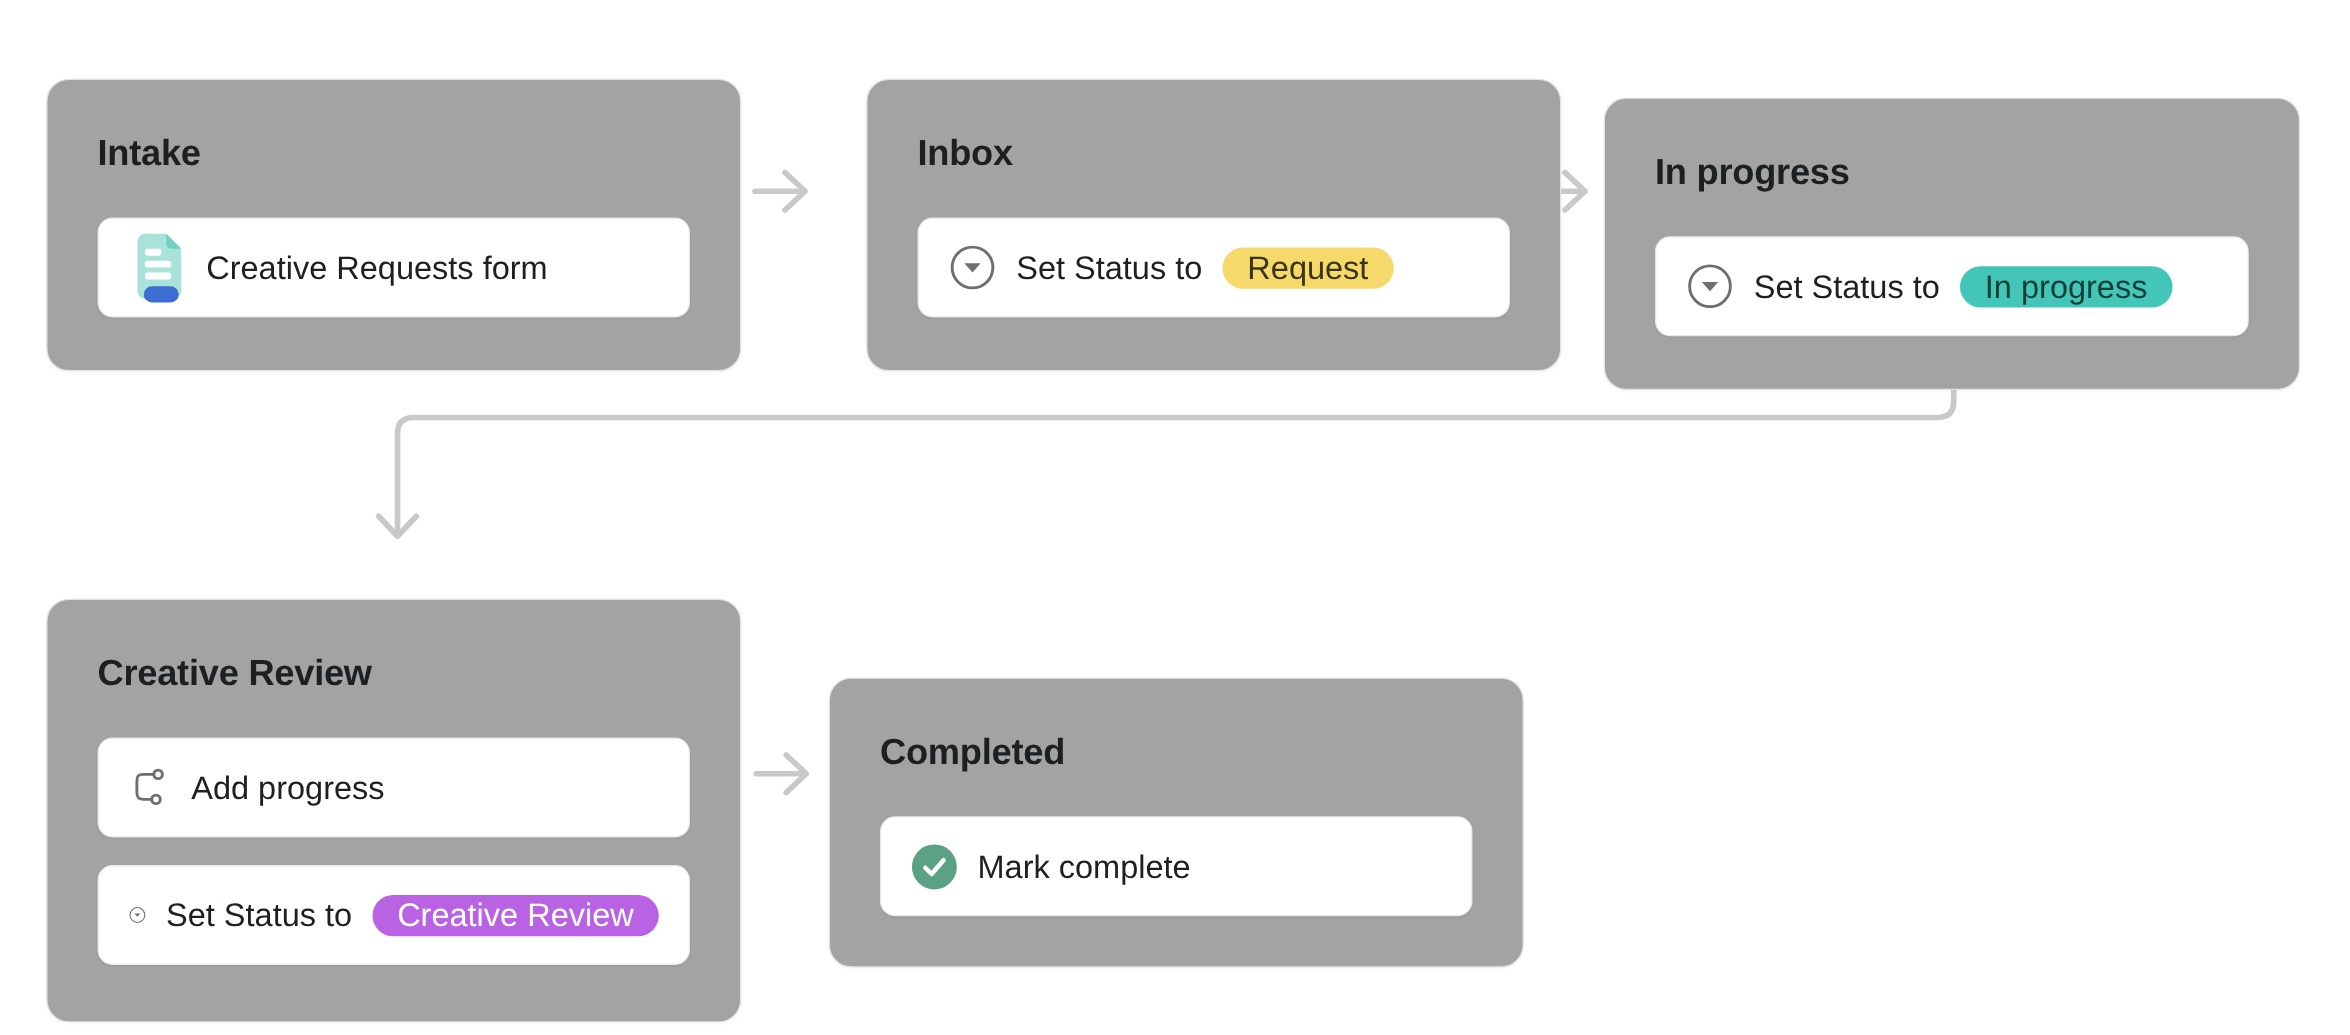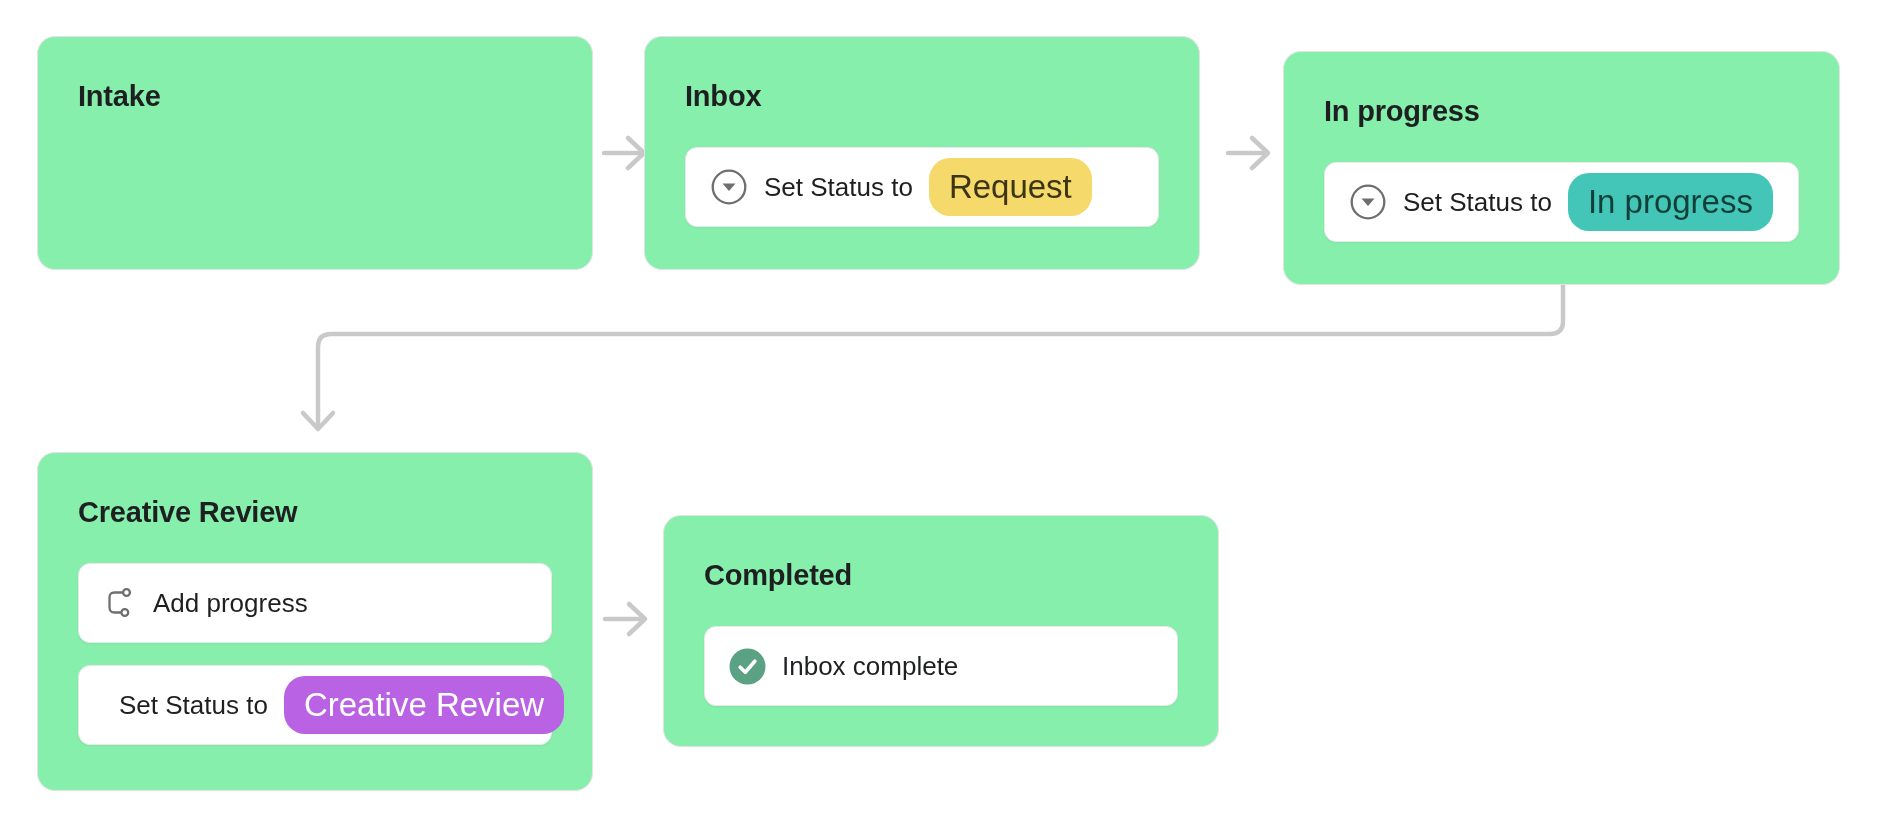--- a/index.html
+++ b/index.html
@@ -2,51 +2,52 @@
 <html style="--text: #1e1f21; --card_border: #e3e3e4; --item_border: #e9e9e9; --connector: #c9c9c9; --icon_stroke: #6d6e6f; --badge_request_bg: #f6d96b; --badge_request_fg: #3c3514; --badge_inprogress_bg: #43c6b7; --badge_inprogress_fg: #123f38; --badge_review_bg: #b963e4; --badge_review_fg: #ffffff; --check_circle: #5ba284; --form_doc: #a8e3d9; --form_fold: #74cdc0; --form_pill: #3b6dd3;"><head>
 <meta charset="utf-8">
 <style>
   html,body{margin:0;padding:0;background:#ffffff;}
   .canvas{
     position:relative;width:1880px;height:828px;background:#ffffff;overflow:hidden;
     font-family:"Liberation Sans", sans-serif;color:var(--text,#1e1f21);
   }
   .overlay{position:absolute;left:0;top:0;width:1880px;height:828px;pointer-events:none;}
   .card{
-    position:absolute;background:#86efac;
+    position:absolute;background:#a3a3a3;
     border:1.5px solid var(--card_border,#e3e3e4);
     border-radius:18px;
     box-shadow:0 1px 3px rgba(0,0,0,0.03);
     box-sizing:border-box;
+    margin-top:27px;
   }
   #card-intake{left:37px;top:36px;width:556px;height:234px;}
-  #card-inbox{left:644px;top:36px;width:556px;height:234px;}
+  #card-inbox{left:693px;top:36px;width:556px;height:234px;}
   #card-inprogress{left:1283px;top:51px;width:557px;height:234px;}
   #card-creative{left:37px;top:452px;width:556px;height:339px;}
   #card-completed{left:663px;top:515px;width:556px;height:232px;}
 
   .card-title{
     margin:0;padding:42px 40px 0;
     font-size:29px;line-height:34px;font-weight:600;letter-spacing:-0.2px;
     color:var(--text,#1e1f21);
   }
   .items{display:flex;flex-direction:column;gap:22px;margin:34px 40px 0;}
   .item{
     height:80px;box-sizing:border-box;
     border:1.5px solid var(--item_border,#e9e9e9);
     border-radius:12px;background:#fff;
     box-shadow:0 1px 2px rgba(0,0,0,0.05);
     display:flex;align-items:center;gap:16px;padding:0 24px;
     font-size:26px;color:var(--text,#1e1f21);cursor:pointer;
   }
   .item-label{white-space:nowrap;}
   .badge{
-    height:58px;padding:0 20px;border-radius:21px;
+    height:33px;padding:0 20px;border-radius:21px;
     display:inline-flex;align-items:center;
-    font-size:33px;white-space:nowrap;
+    font-size:26px;white-space:nowrap;
   }
   .badge-request{background:var(--badge_request_bg,#f6d96b);color:var(--badge_request_fg,#3c3514);}
   .badge-inprogress{background:var(--badge_inprogress_bg,#43c6b7);color:var(--badge_inprogress_fg,#123f38);}
   .badge-review{background:var(--badge_review_bg,#b963e4);color:var(--badge_review_fg,#ffffff);}
 
   .arrow{position:absolute;}
   #arrow-1{left:601px;top:131px;}
   #arrow-2{left:1225px;top:131px;}
   #arrow-3{left:602px;top:597px;}
 
@@ -71,20 +72,33 @@
     <path class="connector-stroke" d="M3 22 H42"></path>
     <path class="connector-stroke" d="M27 7 L43 22 L27 37"></path>
   </svg>
   <svg id="arrow-3" class="arrow" width="52" height="44" viewBox="0 0 52 44">
     <path class="connector-stroke" d="M3 22 H42"></path>
     <path class="connector-stroke" d="M27 7 L43 22 L27 37"></path>
   </svg>
 
   <section class="card" id="card-intake">
     <h2 class="card-title">Intake</h2>
+    <div class="items">
+      <div class="item">
+        <svg width="46" height="58" viewBox="0 0 46 58">
+          <path d="M7 8 a6 6 0 0 1 6 -6 H30 L42 14 V48 a6 6 0 0 1 -6 6 H13 a6 6 0 0 1 -6 -6 Z" fill="var(--form_doc)"></path>
+          <path d="M30 2 L42 14 H34 a4 4 0 0 1 -4 -4 Z" fill="var(--form_fold)"></path>
+          <rect x="13" y="14" width="13" height="5.5" rx="2" fill="#ffffff"></rect>
+          <rect x="13" y="23.5" width="21" height="5.5" rx="2" fill="#ffffff"></rect>
+          <rect x="13" y="33" width="21" height="5.5" rx="2" fill="#ffffff"></rect>
+          <rect x="12" y="44" width="28" height="13" rx="6.5" fill="var(--form_pill)"></rect>
+        </svg>
+        <span class="item-label">Creative Requests form</span>
+      </div>
+    </div>
   </section>
 
   <section class="card" id="card-inbox">
     <h2 class="card-title">Inbox</h2>
     <div class="items">
       <div class="item">
         <svg width="38" height="38" viewBox="0 0 38 38">
           <circle class="stroke-icon" cx="19" cy="19" r="16.3"></circle>
           <path d="M12.5 15.5 H25.5 L19 23 Z" fill="var(--icon_stroke)"></path>
         </svg>
@@ -131,18 +145,18 @@
   </section>
 
   <section class="card" id="card-completed">
     <h2 class="card-title">Completed</h2>
     <div class="items">
       <div class="item">
         <svg width="37" height="37" viewBox="0 0 37 37">
           <circle cx="18.5" cy="18.5" r="18" fill="var(--check_circle)"></circle>
           <path d="M11.2 19.2 L16.3 24.2 L25.8 13.2" fill="none" stroke="#ffffff" stroke-width="3.6" stroke-linecap="round" stroke-linejoin="round"></path>
         </svg>
-        <span class="item-label">Inbox complete</span>
+        <span class="item-label">Mark complete</span>
       </div>
     </div>
   </section>
 
 </div>
 
 </body></html>

